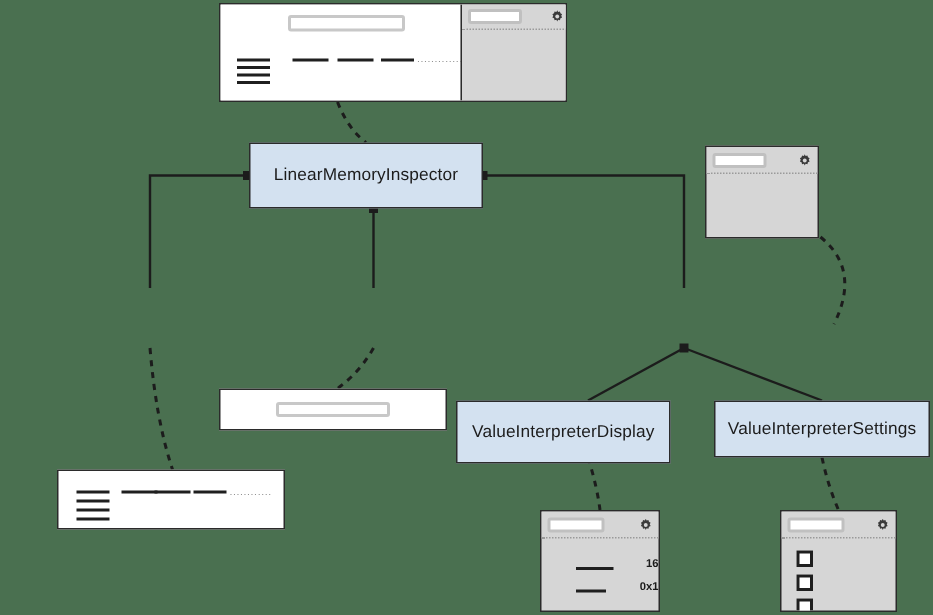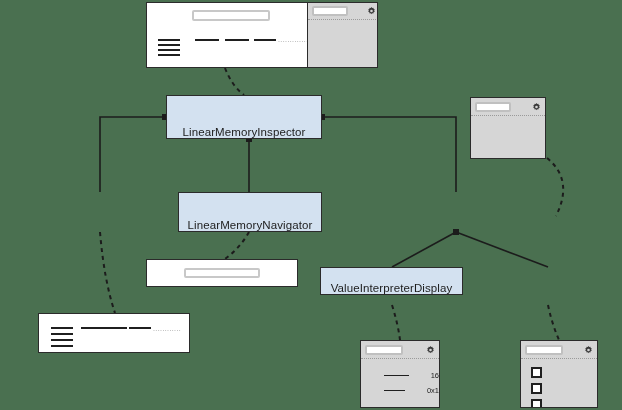--- a/index.html
+++ b/index.html
@@ -22,21 +22,21 @@
     width: 622px;
     height: 410px;
     pointer-events: none;
   }
   .node {
     position: absolute;
     box-sizing: border-box;
     background: #d3e1f0;
     border: 1px solid #2b2b2b;
     display: flex;
-    align-items: flex-end;
+    align-items: center;
     justify-content: center;
     color: #1c1c1c;
     font-size: 11.5px;
     letter-spacing: 0.1px;
     white-space: nowrap;
     z-index: 3;
   }
   
   .panel {
     position: absolute;
@@ -82,24 +82,25 @@
     position: absolute;
     font-size: 7px;
     letter-spacing: 0.4px;
     color: #8d8d8d;
     line-height: 1;
     white-space: nowrap;
   }
   .vi-row {
     position: absolute;
     display: flex;
-    align-items: center;
+    align-items: flex-end;
     width: 100%;
     box-sizing: border-box;
     padding-left: 23px;
+    font-weight: bold;
   }
   .vi-dash {
     width: 26px;
     height: 1.6px;
     background: #1f1f1f;
   }
   .vi-val {
     font-size: 7.5px;
     color: #1c1c1c;
     margin-left: 22px;
@@ -166,29 +167,29 @@
     <g stroke="#1c1c1c" stroke-width="2" fill="none" stroke-dasharray="4,4">
       <path d="M548,305 Q552,324 559,340"></path>
     </g>
   </svg>
 
   <div class="node" style="left:166px; top:95px; width:156px; height:44px;">
     <span>LinearMemoryInspector</span>
   </div>
 
 
-  <div class="node" style="left:178px; top:192px; width:144px; height:40px;">
-    <span>LinearMemoryNavigator</span>
-  </div>
-
-
-  <div class="node" style="left:320px; top:267px; width:143px; height:28px;">
+
+
+  <div class="node" style="left:304px; top:267px; width:143px; height:42px;">
     <span>ValueInterpreterDisplay</span>
   </div>
 
+  <div class="node" style="left:476px; top:267px; width:144px; height:38px;">
+    <span>ValueInterpreterSettings</span>
+  </div>
 
   <div class="panel" style="left:146px; top:2px; width:232px; height:66px;">
 
     <div style="position:absolute; left:0; top:0; width:160px; height:100%; background:#ffffff;">
       <div class="centered-input" style="left:45px; top:7px; width:78px; height:11px;" title=""></div>
 
       <div class="hexline" style="left:11px; top:36px; width:22px;"></div>
       <div class="hexline" style="left:11px; top:41px; width:22px;"></div>
       <div class="hexline" style="left:11px; top:46px; width:22px;"></div>
       <div class="hexline" style="left:11px; top:51px; width:22px;"></div>

